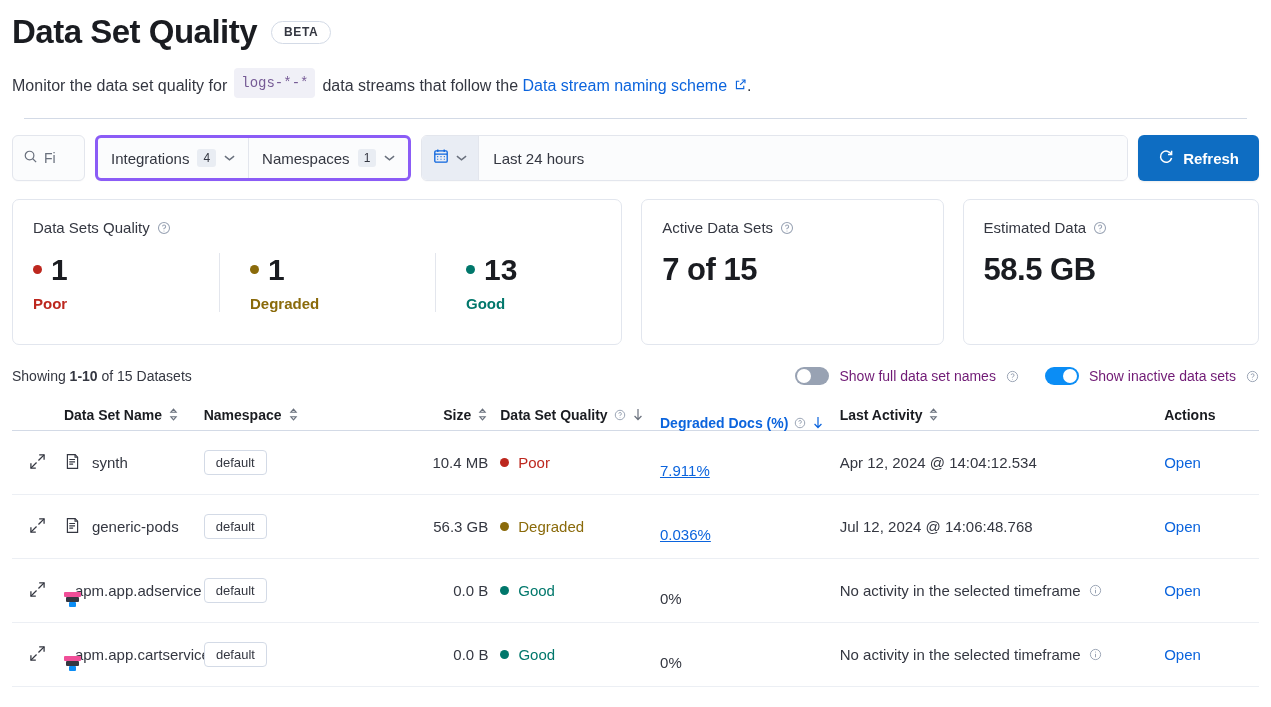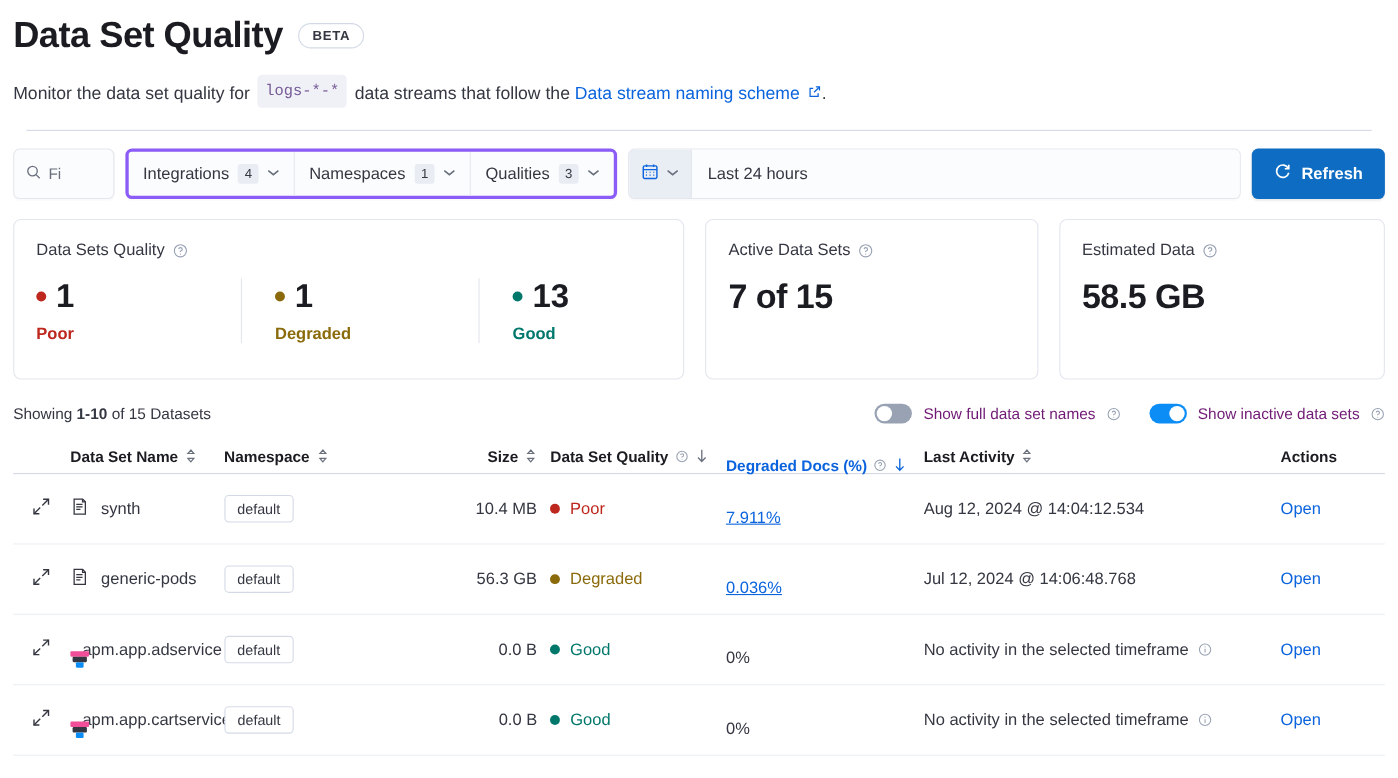--- a/index.html
+++ b/index.html
@@ -41,21 +41,21 @@
   .rule {
     margin: 20px 12px 0 12px; height: 1px; background: #d3dae6;
   }
 
   
   .filter-bar {
     margin: 16px 12px 0 12px;
     display: flex; align-items: stretch; gap: 10px; height: 46px;
   }
   .search-box {
-    width: 92px; border: 1px solid #e3e6ed; border-radius: 6px;
+    width: 73px; border: 1px solid #e3e6ed; border-radius: 6px;
     background: #fbfcfd; display: flex; align-items: center; gap: 6px;
     padding: 0 10px; font-size: 14px; color: #69707d;
     box-shadow: 0 1px 1px rgba(0,0,0,0.02);
   }
   .search-box input {
     border: none; background: transparent; outline: none;
     width: 26px; font-size: 14px; color: #69707d;
     font-family: "Liberation Sans", sans-serif; padding: 0;
   }
   .filter-group {
@@ -240,29 +240,20 @@
       </div>
       <div class="filter-btn">
         <span>Namespaces</span>
         <span class="count-chip">1</span>
         <span class="chev">
           <svg width="11" height="8" viewBox="0 0 12 8" fill="none" stroke="#69707d" stroke-width="1.6">
               <path d="M1 2l5 4 5-4"></path>
             </svg>
         </span>
       </div>
-      <div class="filter-btn">
-        <span>Qualities</span>
-        <span class="count-chip">3</span>
-        <span class="chev">
-          <svg width="11" height="8" viewBox="0 0 12 8" fill="none" stroke="#69707d" stroke-width="1.6">
-              <path d="M1 2l5 4 5-4"></path>
-            </svg>
-        </span>
-      </div>
     </div>
 
     <div class="date-wrap">
       <div class="date-prefix">
         <span>
           <svg width="16" height="16" viewBox="0 0 16 16" fill="none" stroke="#0b64dd" stroke-width="1.3">
             <rect x="1.8" y="2.8" width="12.4" height="11.4" rx="1.2"></rect>
             <path d="M1.8 6.2h12.4M4.8 1.5v2.4M11.2 1.5v2.4"></path>
             <path d="M4.2 8.6h1M7.5 8.6h1M10.8 8.6h1M4.2 11.2h1M7.5 11.2h1M10.8 11.2h1" stroke-width="1.1"></path>
           </svg>
@@ -496,21 +487,21 @@
           <div class="c-size">10.4 MB</div>
           <div class="c-qual">
             <span class="qual-cell" style="color:#bd271e">
               <span class="dot" style="background:#bd271e"></span>
               <span>Poor</span>
             </span>
           </div>
           <div class="c-deg"><a href="#" class="deg-link">7.911%</a></div>
           <div class="c-act">
             <span class="act-cell">
-              <span>Aug 12, 2024 @ 14:04:12.534</span>
+              <span>Apr 12, 2024 @ 14:04:12.534</span>
             </span>
           </div>
           <div class="c-actions"><a href="#" class="open-link">Open</a></div>
         </div>
         <div class="trow">
           <div class="c-expand">
             <span><svg width="17" height="17" viewBox="0 0 16 16" fill="none" stroke="#343741" stroke-width="1.2">
                 <path d="M9.6 1.8h4.6v4.6"></path>
                 <path d="M14.2 1.8L8.9 7.1"></path>
                 <path d="M6.4 14.2H1.8V9.6"></path>

